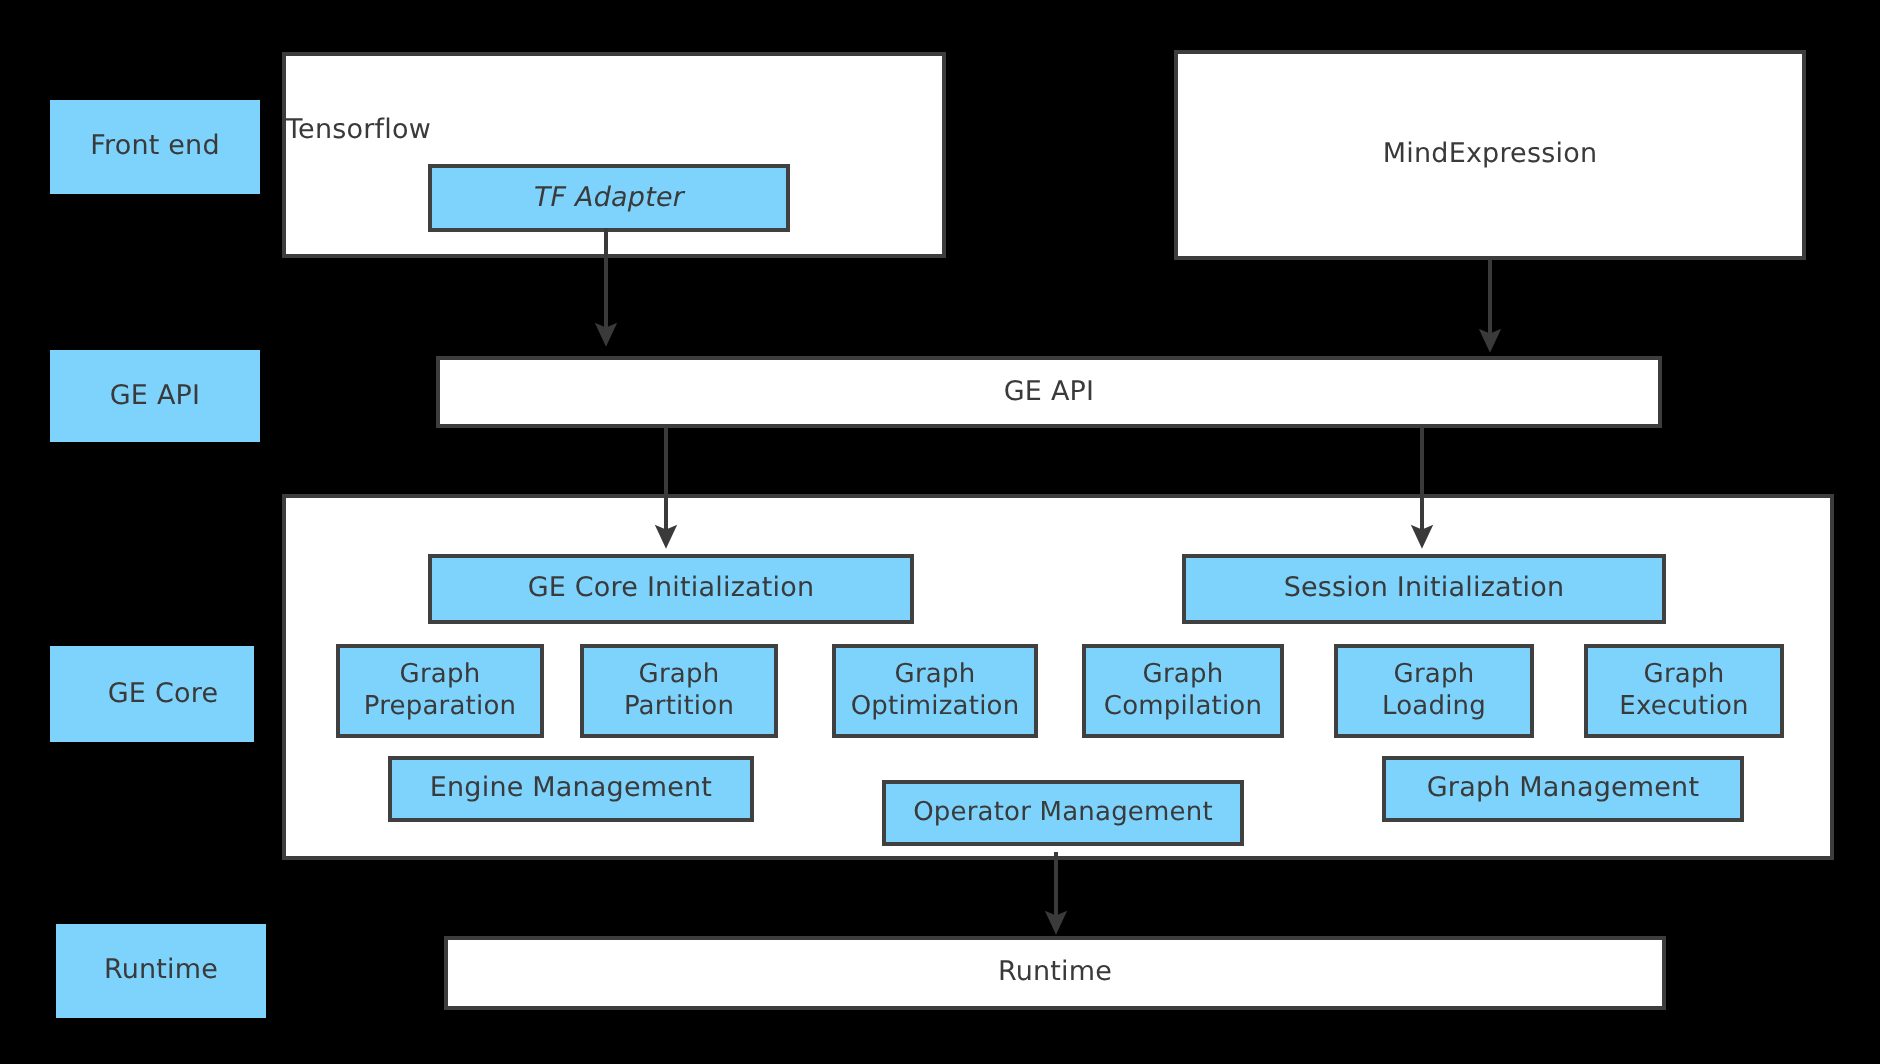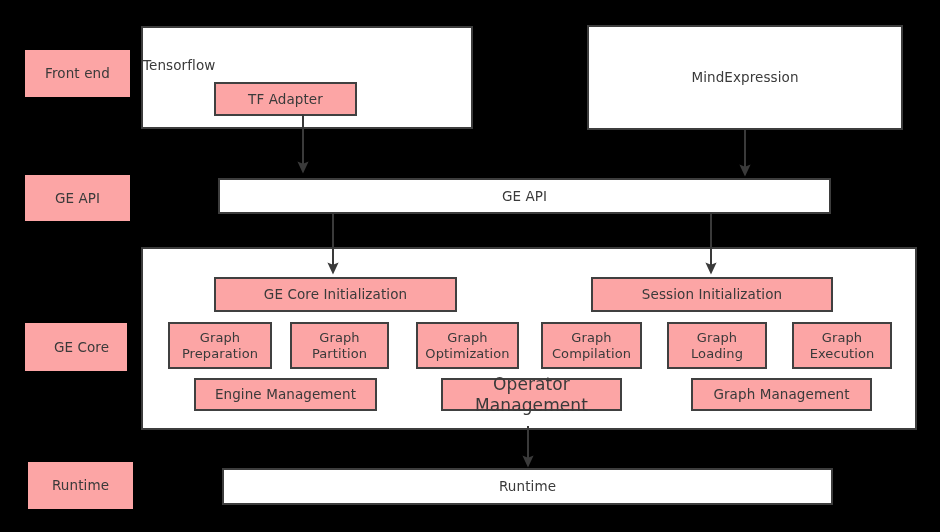--- a/index.html
+++ b/index.html
@@ -12,21 +12,21 @@
   }
   #canvas {
     position: relative;
     width: 940px;
     height: 532px;
     background: #000000;
     overflow: hidden;
   }
   .box {
     position: absolute;
-    background: #fca5a5;
+    background: #7dd3fc;
     color: #3a3a3a;
     display: flex;
     align-items: center;
     justify-content: center;
     text-align: center;
     box-sizing: border-box;
     line-height: 1.2;
     letter-spacing: 0.1px;
   }
   .bordered {
@@ -72,21 +72,21 @@
   <div class="box label-box" style="left:25px; top:323px; width:102px; height:48px;padding-left:11px;">
     <span>GE Core</span>
   </div>
 
   <div class="box label-box" style="left:28px; top:462px; width:105px; height:47px;">
     <span>Runtime</span>
   </div>
 
   <div class="box group-box" style="left:141px; top:26px; width:332px; height:103px; display:block;">
     <div class="title-top" style="top:29px; font-size:13.5px;">Tensorflow</div>
-    <div class="box bordered" style="left:71px; top:54px; width:143px; height:34px; font-size:13.5px;">
+    <div class="box bordered" style="left:71px; top:54px; width:181px; height:34px; font-size:13.5px;font-style:italic;">
       <span>TF Adapter</span>
     </div>
   </div>
 
   <div class="box group-box" style="left:587px; top:25px; width:316px; height:105px; font-size:13.5px;">
     <span>MindExpression</span>
   </div>
 
   <div class="box group-box" style="left:218px; top:178px; width:613px; height:36px; font-size:13.5px;">
     <span>GE API</span>
@@ -129,21 +129,21 @@
 
     <div class="box bordered" style="left:649px; top:73px; width:100px; height:47px; font-size:13px; flex-direction:column;">
       <span>Graph</span>
       <span>Execution</span>
     </div>
 
     <div class="box bordered" style="left:51px; top:129px; width:183px; height:33px; font-size:13.5px;">
       <span>Engine Management</span>
     </div>
 
-    <div class="box bordered" style="left:298px; top:129px; width:181px; height:33px; font-size:17px;text-align:center;">
+    <div class="box bordered" style="left:298px; top:141px; width:181px; height:33px; font-size:13px;text-align:center;">
       <span>Operator Management</span>
     </div>
 
     <div class="box bordered" style="left:548px; top:129px; width:181px; height:33px; font-size:13.5px;">
       <span>Graph Management</span>
     </div>
   </div>
 
   <div class="box group-box" style="left:222px; top:468px; width:611px; height:37px; font-size:13.5px;">
     <span>Runtime</span>

